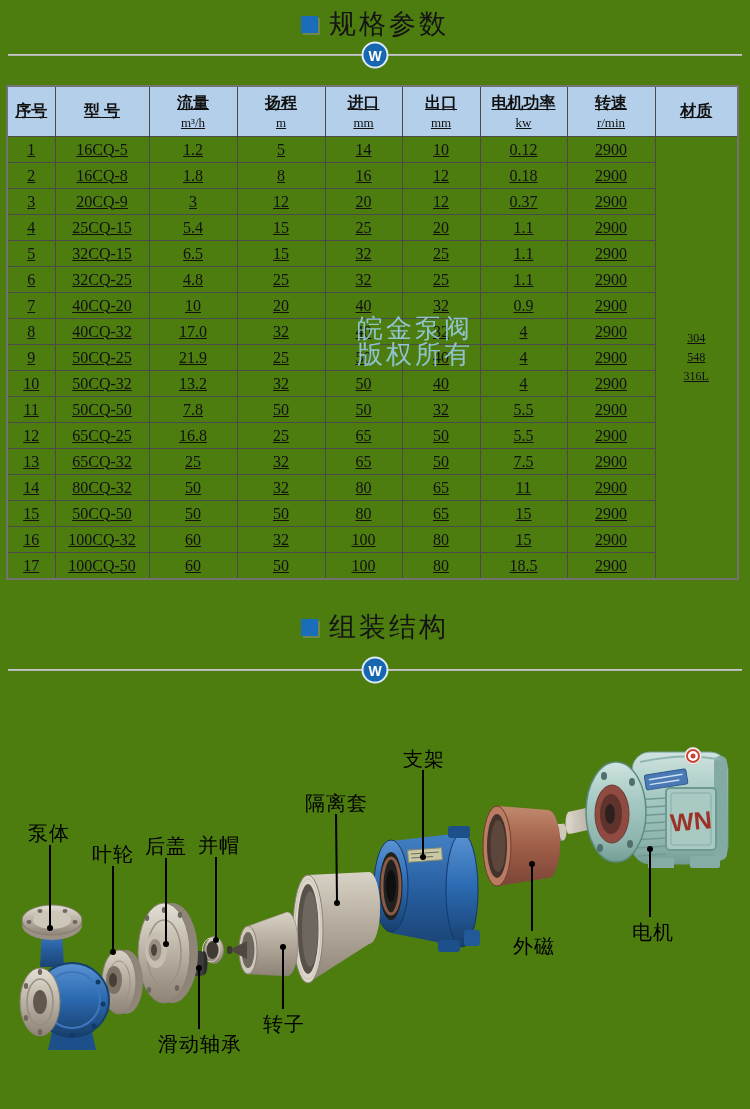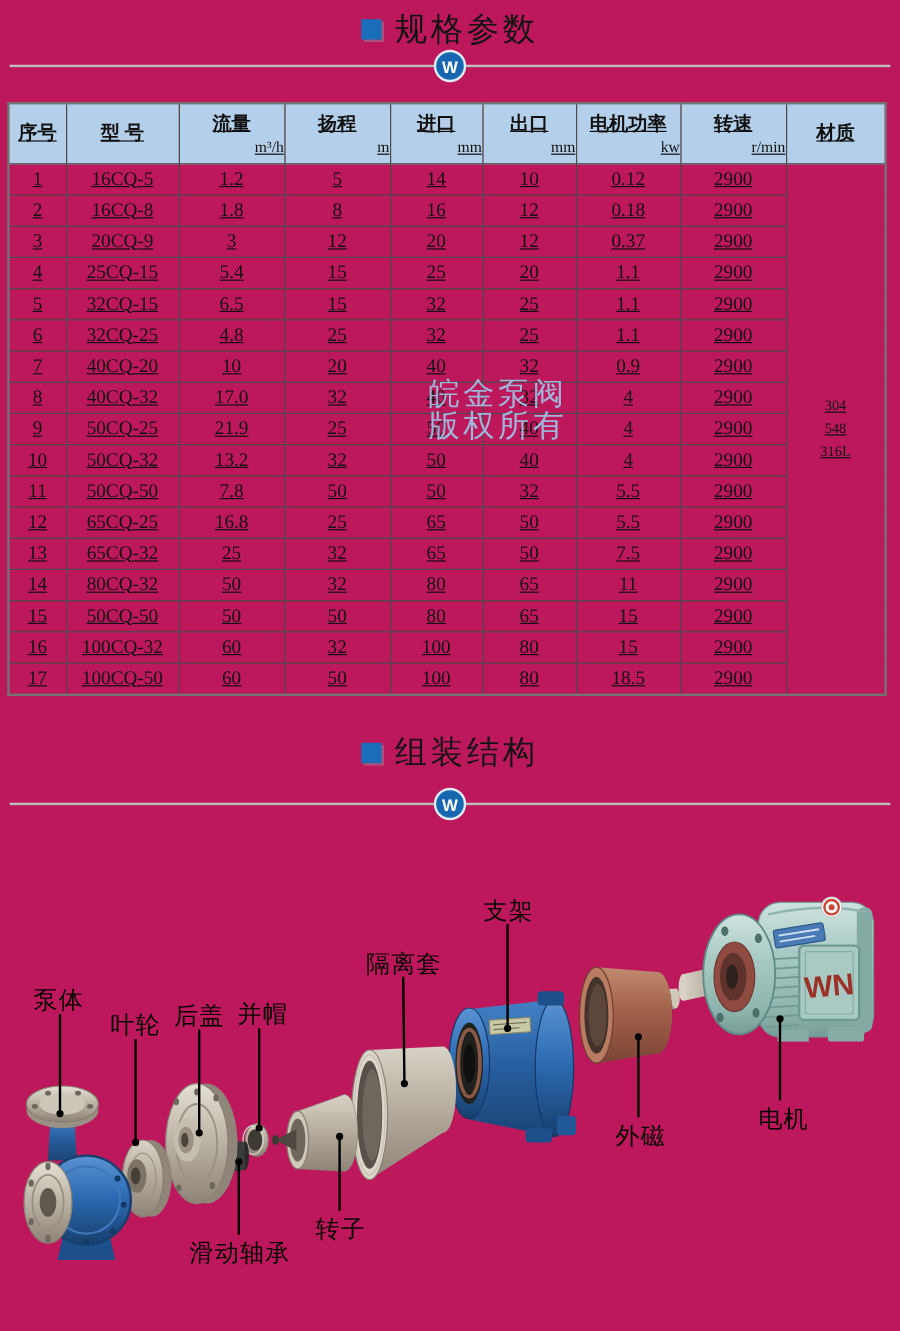--- a/index.html
+++ b/index.html
@@ -1,17 +1,17 @@
 <!DOCTYPE html>
 <html><head>
 <meta charset="utf-8">
 <style>
   html,body { margin:0; padding:0; background:#ffffff; }
   .page {
-    position:relative; width:750px; height:1109px; background:#be185d;
+    position:relative; width:750px; height:1109px; background:#4d7c0f;
     font-family:"Liberation Serif", serif; overflow:hidden;
   }
   
   .section-title {
     position:absolute; left:0; width:750px; display:flex;
     align-items:center; justify-content:center; gap:11px;
     font-family:"Liberation Sans", sans-serif; font-size:27px;
     letter-spacing:3px; color:#141414;
   }
   .section-title .bullet {
@@ -36,21 +36,21 @@
   #spec-table {
     position:absolute; left:6px; top:85px; width:731px;
     border-collapse:collapse; table-layout:fixed;
     border:2px solid #737373; text-align:center; color:#111;text-decoration:underline;
   }
   #spec-table th, #spec-table td { border:1px solid #4a4a4a; padding:0; }
   #spec-table thead th {
     background:#b3cfe9; height:49px; font-size:16px; font-weight:bold;
     vertical-align:middle;
   }
-  #spec-table thead .h-unit { font-size:13px; font-weight:normal; margin-top:1px;text-align:right; }
+  #spec-table thead .h-unit { font-size:13px; font-weight:normal; margin-top:1px; }
   #spec-table tbody td { height:25px; font-size:16px; vertical-align:middle; }
   #spec-table tbody td.material-cell { font-size:12px; line-height:19px; }
   
   .watermark {
     position:absolute; left:357px; top:315px; pointer-events:none;
     font-family:"Liberation Sans", sans-serif; font-size:26px; line-height:26px;
     letter-spacing:3px; color:rgba(156,209,238,0.85);
   }
   
   #assembly-diagram { position:absolute; left:0; top:690px; }

